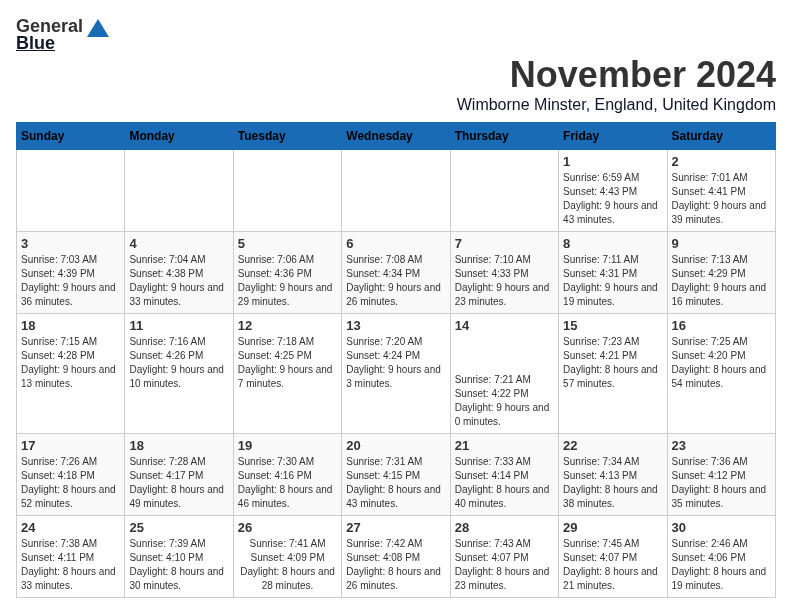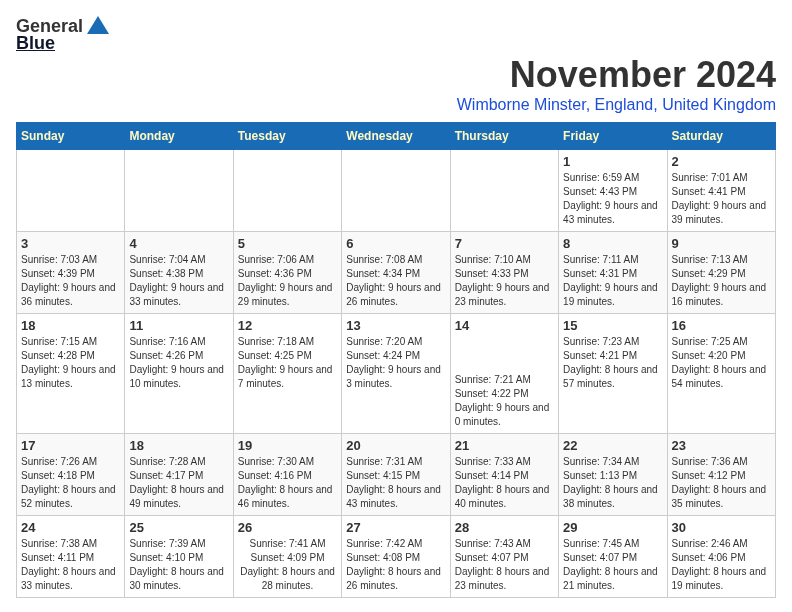--- a/index.html
+++ b/index.html
@@ -16,45 +16,45 @@
       align-items: flex-start;
       margin-bottom: 8px;
     }
     .logo {
       display: flex;
       flex-direction: column;
       align-items: flex-start;
     }
     .logo-row {
       display: flex;
-      align-items: flex-start;
+      align-items: flex-end;
       gap: 4px;
     }
     .title-section {
       text-align: right;
       margin-top: 38px;
     }
     .month-title {
       font-size: 36px;
       font-weight: bold;
       color: #333;
     }
     .location-title {
       font-size: 16px;
-      color: #1d4ed8;
+      color: #0f172a;
       font-weight: normal;
     }
     .calendar-table {
       width: 100%;
       border-collapse: collapse;
       font-size: 11px;
     }
     .calendar-table th {
       background: #1a6bb5;
-      color: #fef9c3;
+      color: #000000;
       padding: 6px 4px;
       text-align: left;
       font-size: 12px;
       font-weight: bold;
       border: 1px solid #1a6bb5;
     }
     .calendar-table td {
       border: 1px solid #ccc;
       vertical-align: top;
       padding: 4px;
@@ -252,21 +252,21 @@
         </td>
         <td>
           <span class="day-number">21</span>
           <div class="day-info" style="white-space: pre-line;">Sunrise: 7:33 AM
 Sunset: 4:14 PM
 Daylight: 8 hours and 40 minutes.</div>
         </td>
         <td>
           <span class="day-number">22</span>
           <div class="day-info" style="white-space: pre-line;">Sunrise: 7:34 AM
-Sunset: 1:13 PM
+Sunset: 4:13 PM
 Daylight: 8 hours and 38 minutes.</div>
         </td>
         <td>
           <span class="day-number">23</span>
           <div class="day-info" style="white-space: pre-line;">Sunrise: 7:36 AM
 Sunset: 4:12 PM
 Daylight: 8 hours and 35 minutes.</div>
         </td>
       </tr>
       <tr>

